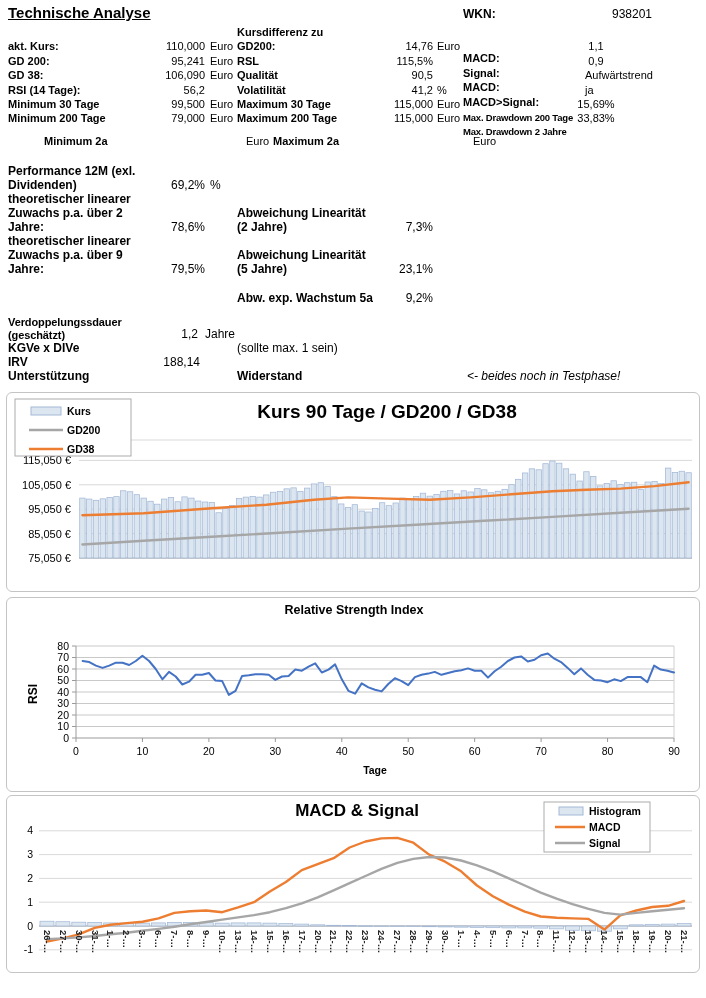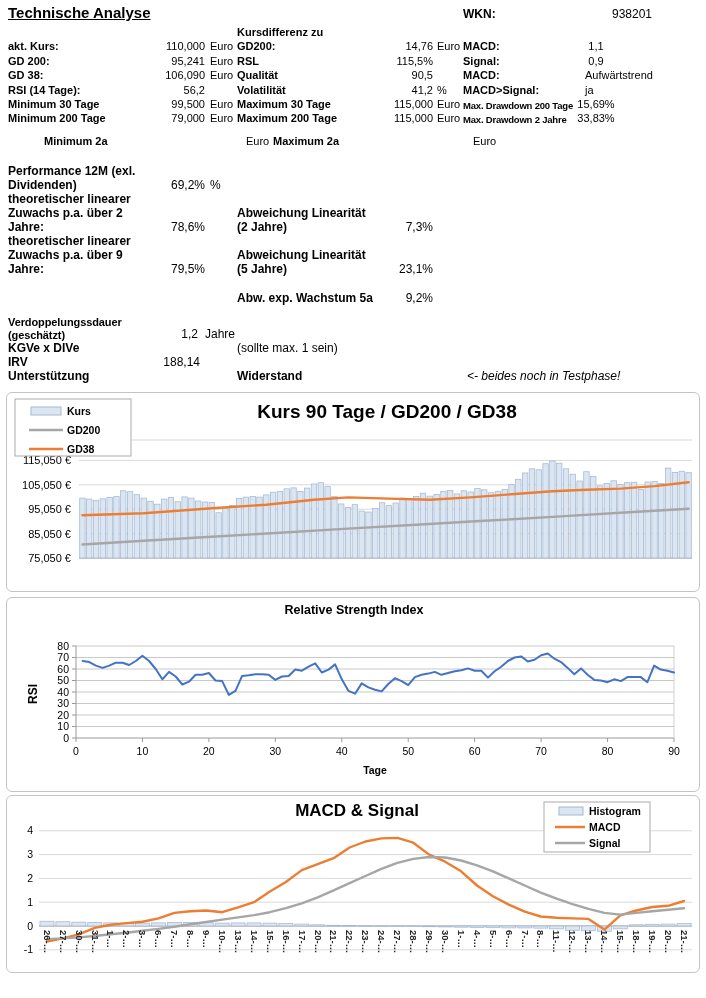--- a/index.html
+++ b/index.html
@@ -11,21 +11,21 @@
   .i{font-style:italic;}
   .sm2{font-size:11px;letter-spacing:-0.1px;}
   .rv{text-align:right;}
   #title{position:absolute;left:8px;top:4px;font-size:15px;font-weight:bold;
          text-decoration:underline;white-space:nowrap;}
   .srow{position:absolute;left:0;width:596px;height:14px;font-size:11px;line-height:13px;}
   .cell{position:absolute;top:0;white-space:nowrap;}
   .lbl{font-weight:bold;}
   .c1l{left:8px;} .c1v{left:145px;width:60px;text-align:right;} .c1u{left:210px;}
   .c2l{left:237px;} .c2v{left:340px;width:93px;text-align:right;} .c2u{left:437px;}
-  .c3l{left:463px;} .c3v{left:540px;width:112px;text-align:center;}
+  .c3l{left:463px;margin-top:12px;} .c3v{left:540px;width:112px;text-align:center;}
   .c3v.txt{text-align:left;padding-left:45px;width:67px;}
   .c3l.sm{font-size:9.5px;letter-spacing:-0.2px;top:1px;}
   .cbox{position:absolute;left:6px;width:692px;border:1px solid #c4c4c4;border-radius:6px;background:#fff;}
   #box1{top:392px;height:198px;} #box2{top:597px;height:193px;} #box3{top:795px;height:176px;}
   svg{display:block;}
 </style>
 </head>
 <body>
 
 <div id="page">

